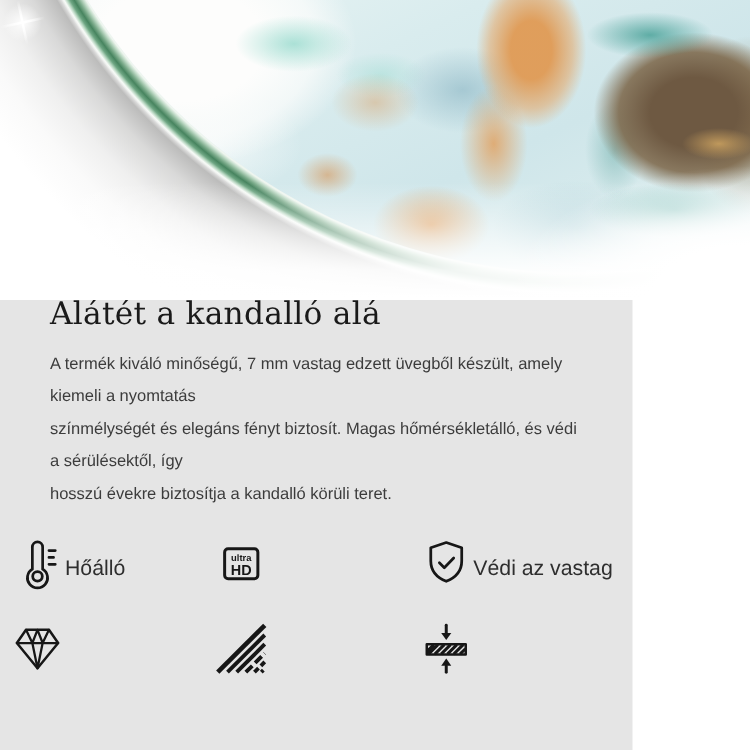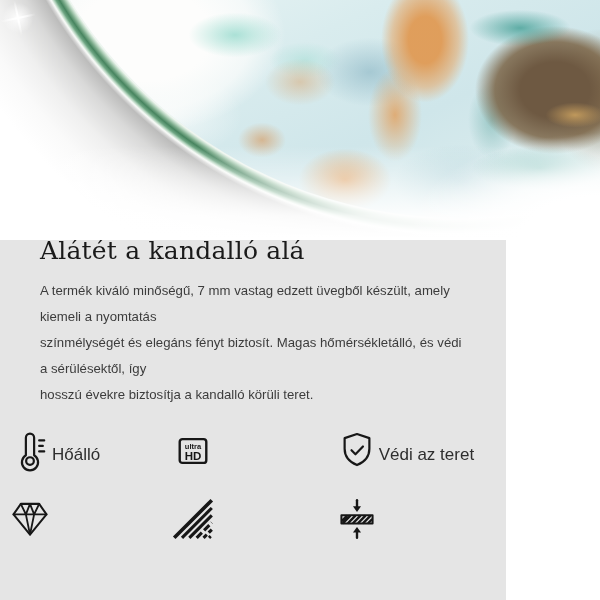--- a/index.html
+++ b/index.html
@@ -137,21 +137,21 @@
       </div>
     </div>
 
     <div class="feature">
       <div class="ficon">
         <svg width="44" height="44" viewBox="0 0 48 48" aria-hidden="true">
           <path class="stroke" d="M24 5.5 L37.5 10 v11.5 c0 8.8 -5.6 14.6 -13.5 17.8 C16.1 36.1 10.5 30.3 10.5 21.5 V10 Z"></path>
           <path class="stroke" d="M18 23.2 l4.3 4.3 L30.5 19"></path>
         </svg>
       </div>
-      <div class="flabel">Védi az teret</div>
+      <div class="flabel">Védi az vastag</div>
     </div>
 
     <div class="feature">
       <div class="ficon">
         <svg width="44" height="44" viewBox="0 0 48 48" aria-hidden="true">
           <path class="stroke" style="stroke-width:2.2" d="M6 19 L14 7.5 H34 L42 19 L24 41 Z"></path>
           <path class="stroke" style="stroke-width:2" d="M6 19 H42 M14 7.5 L19.5 19 L24 7.5 L28.5 19 L34 7.5 M19.5 19 L24 41 L28.5 19"></path>
         </svg>
       </div>
 

